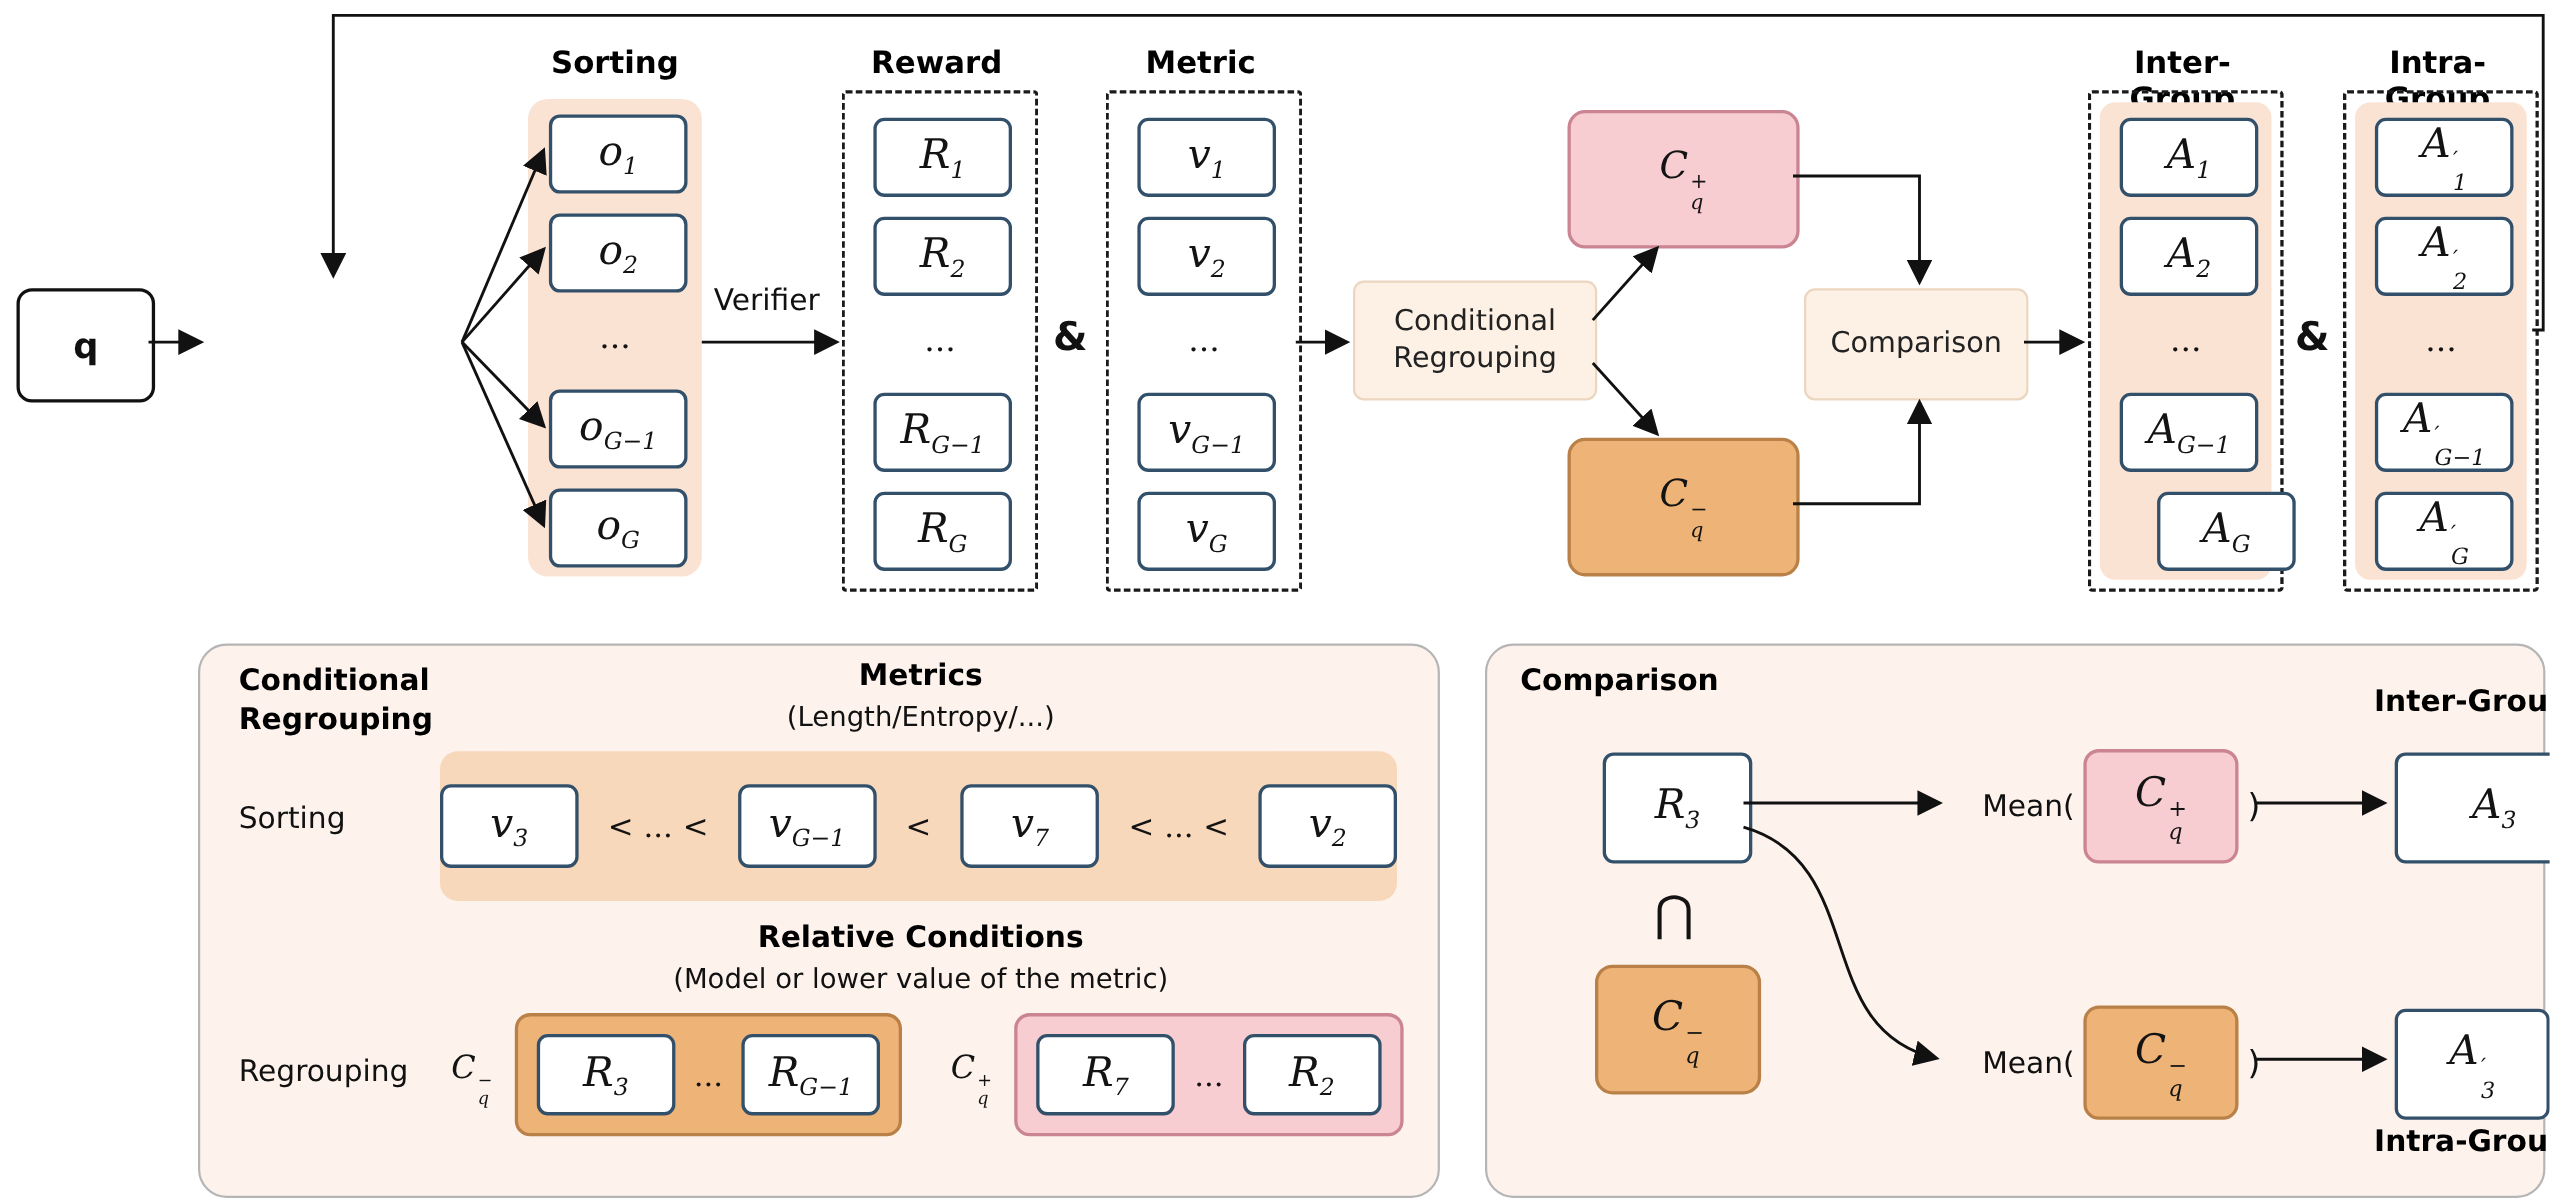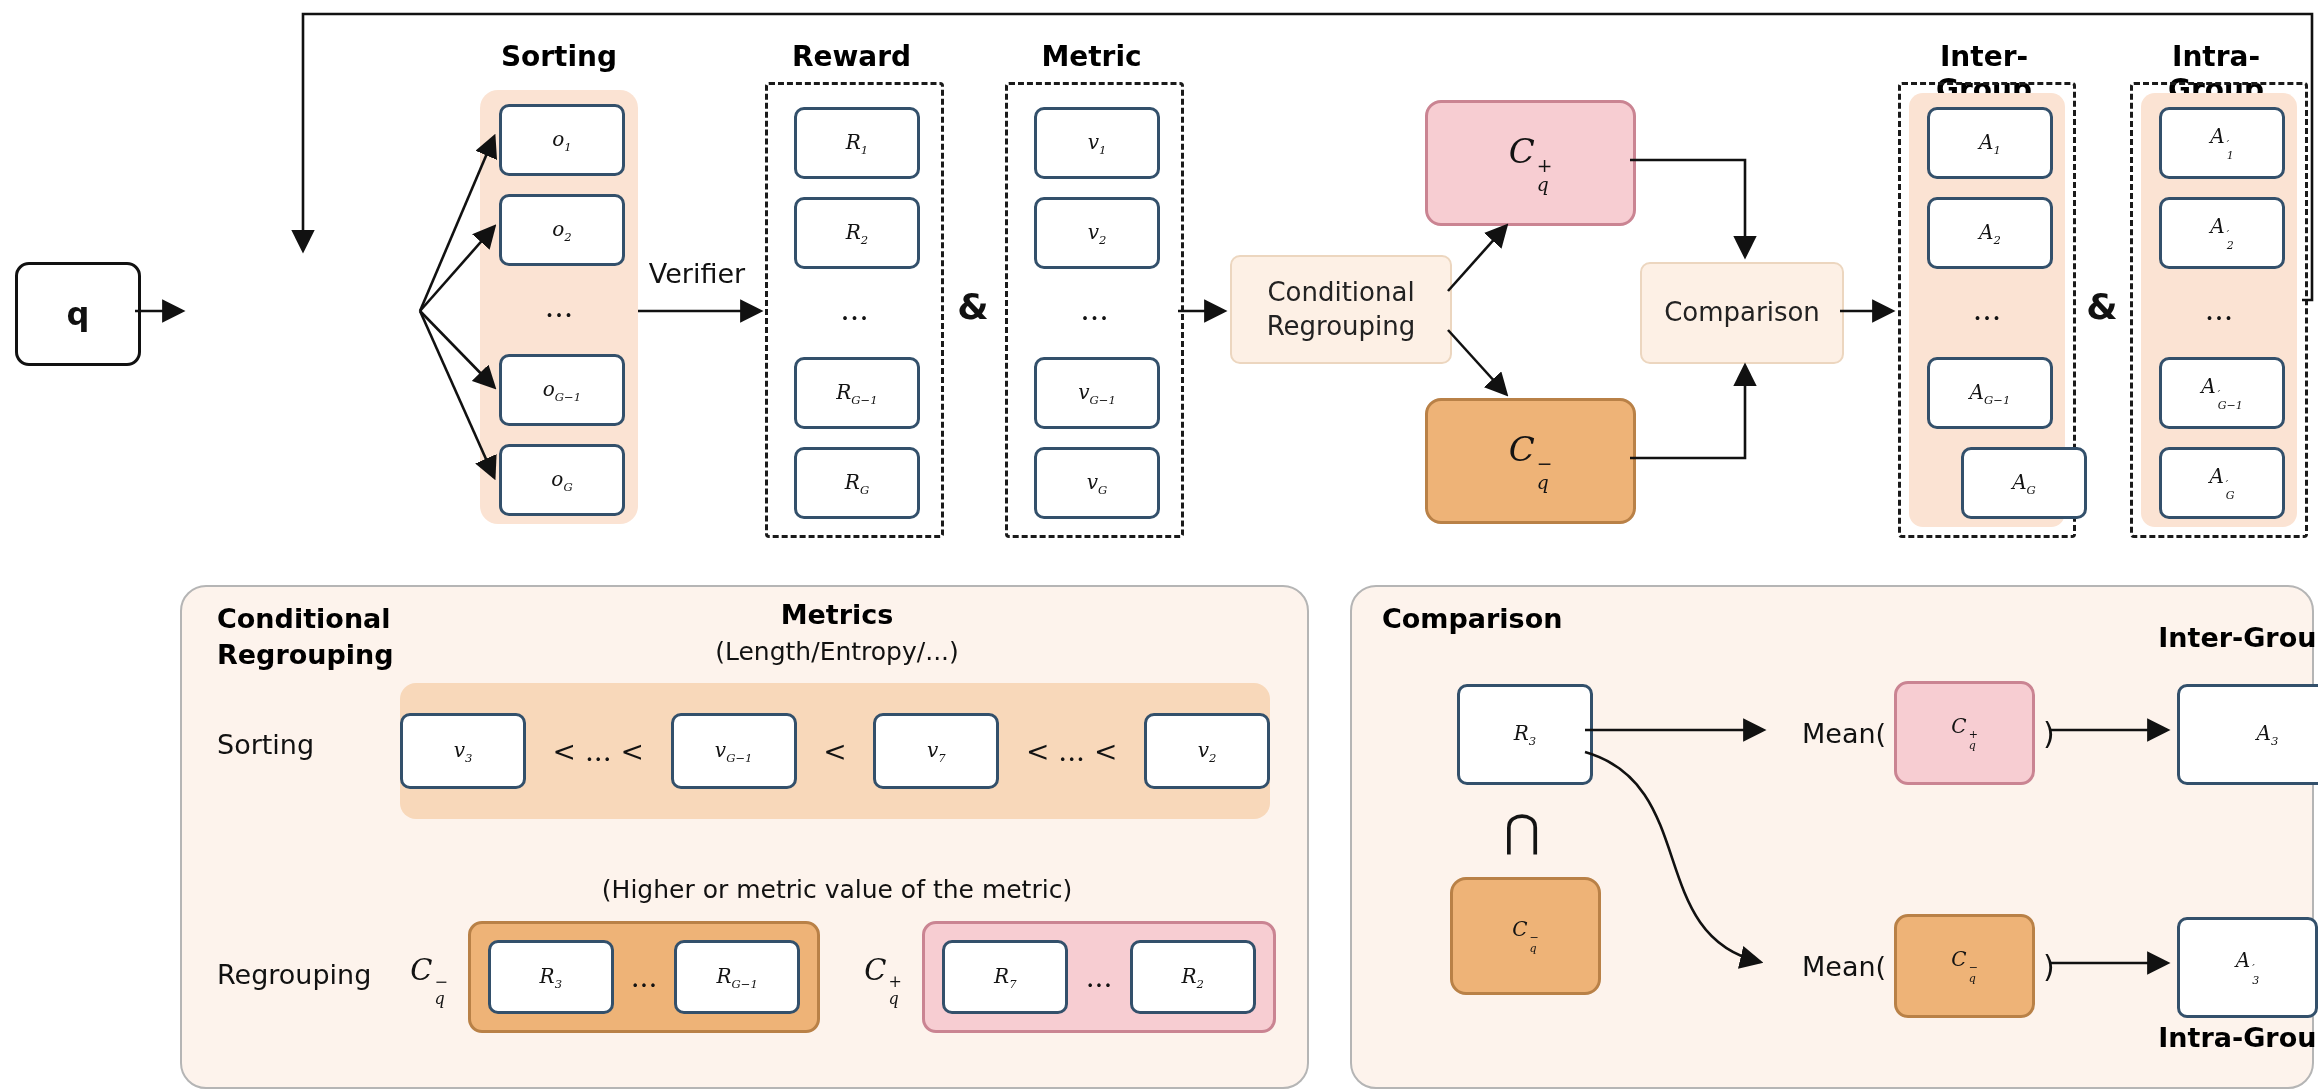--- a/index.html
+++ b/index.html
@@ -4,21 +4,21 @@
 <style>
   html,body{margin:0;padding:0;background:#fff;}
   .canvas{position:relative;width:2318px;height:1090px;background:#fff;overflow:hidden;
           font-family:"DejaVu Sans",sans-serif;color:#111;}
   .abs{position:absolute;}
   
   .wbox{position:absolute;width:120px;height:66px;background:#fff;border:3px solid #33506b;
         border-radius:10px;display:flex;align-items:center;justify-content:center;}
   .fbox{width:120px;height:70px;background:#fff;border:3px solid #33506b;border-radius:10px;
         display:flex;align-items:center;justify-content:center;flex:0 0 auto;}
-  .math{font-family:"DejaVu Serif",serif;font-style:italic;font-size:20px;color:#131313;white-space:nowrap;}
+  .math{font-family:"DejaVu Serif",serif;font-style:italic;font-size:37px;color:#131313;white-space:nowrap;}
   .math sub{font-size:0.58em;font-style:italic;}
   .math .ss{display:inline-flex;flex-direction:column;align-items:flex-start;font-size:0.55em;
             line-height:1.05;vertical-align:-0.45em;margin-left:2px;font-style:italic;}
   .big{font-size:34px;}
   
   .strip{position:absolute;background:#fbe3d3;border-radius:18px;}
   .dashed{position:absolute;border:3px dashed #1a1a1a;border-radius:4px;}
   .col-title{position:absolute;font-size:28px;font-weight:700;text-align:center;color:#000;}
   .dots{position:absolute;text-align:center;font-family:"DejaVu Serif",serif;font-size:30px;
         line-height:54px;height:54px;color:#131313;}
@@ -205,21 +205,22 @@
       <span class="sep">&lt;</span>
       <div class="fbox">
           <span class="math"><span>v</span><sub>7</sub></span>
         </div>
       <span class="sep">&lt; ... &lt;</span>
       <div class="fbox">
           <span class="math"><span>v</span><sub>2</sub></span>
         </div>
     </div>
 
-    <div class="label center" style="left:220px;top:288px;width:870px;font-size:25px;">(Higher or metric value of the metric)</div>
+    <div class="blabel center" style="left:220px;top:250px;width:870px;">Relative Conditions</div>
+    <div class="label center" style="left:220px;top:288px;width:870px;font-size:25px;">(Model or lower value of the metric)</div>
 
     <div class="label" style="left:35px;top:372px;">Regrouping</div>
 
     <div class="abs center" style="left:212px;top:366px;width:70px;">
       <span class="math" style="font-size:29px;"><span>C</span><span class="ss">
             <span>−</span>
             <span>q</span>
           </span></span>
     </div>
     <div class="grp orange" style="left:286px;top:334px;width:346px;height:106px;">

